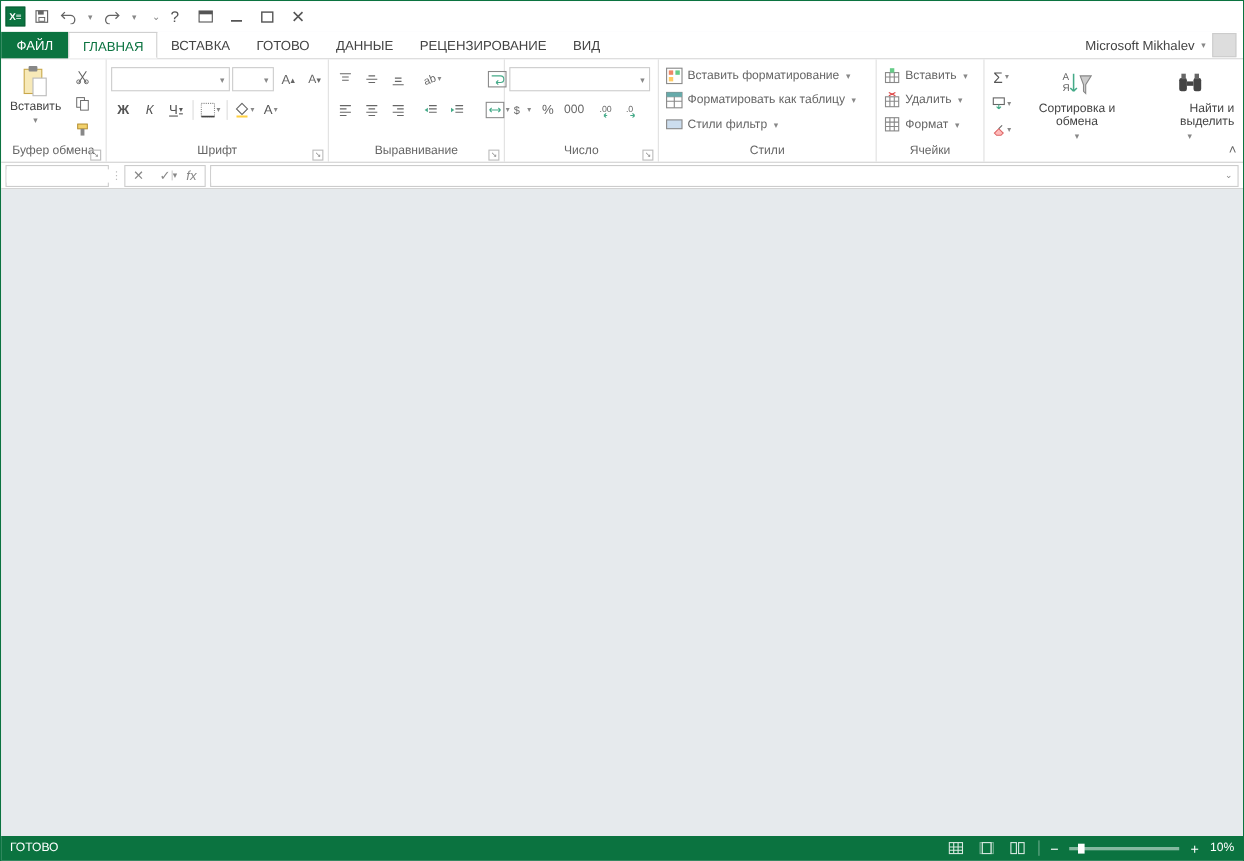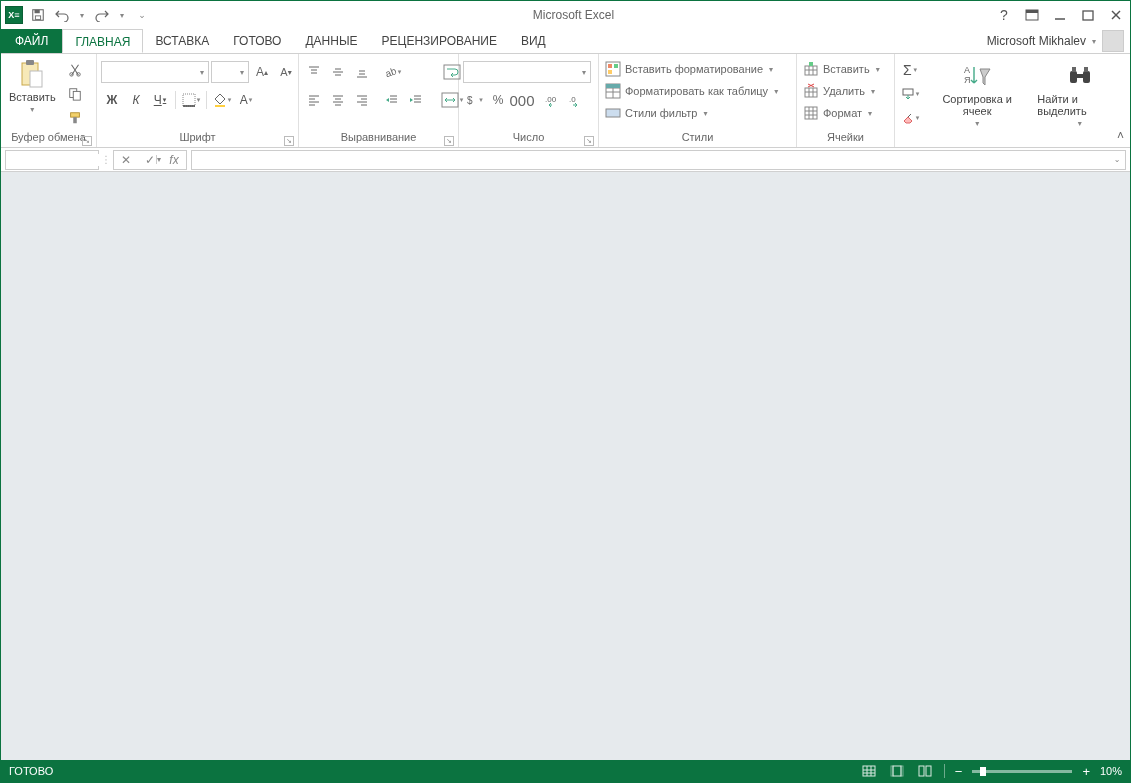--- a/index.html
+++ b/index.html
@@ -71,21 +71,20 @@
     </div>
     <div class="qat-btn" style="width:10px;font-size:8px;color:#888;">▾</div>
     <div class="qat-btn">
       <svg width="16" height="14" viewBox="0 0 16 14">
           <path d="M11 3 L14 6 L11 9 M14 6 H6 A4 4 0 0 0 6 14" fill="none" stroke="#666" stroke-width="1.2"></path>
         </svg>
     </div>
     <div class="qat-btn" style="width:10px;font-size:8px;color:#888;">▾</div>
     <div class="qat-btn" style="font-size:9px;color:#888;">⌄</div>
   </div>
-  <div class="center">Microsoft Excel</div>
   <div class="right">
     <div class="win-btn">?</div>
     <div class="win-btn">
       <svg width="14" height="12" viewBox="0 0 14 12">
           <rect x="1" y="1" width="12" height="10" fill="none" stroke="#555"></rect>
           <rect x="1" y="1" width="12" height="3" fill="#555"></rect>
         </svg>
     </div>
     <div class="win-btn">
       <svg width="12" height="12" viewBox="0 0 12 12">
@@ -308,21 +307,21 @@
           <span class="arrow">▾</span>
         </div>
       <div class="row">
         <div class="smbtn">
             <svg width="14" height="14" viewBox="0 0 14 14">
               <text x="2" y="11" font-size="10" fill="#666">$</text>
             </svg>
             <span style="font-size:7px;color:#888">▾</span>
           </div>
         <div class="smbtn" style="font-size:12px;color:#666">%</div>
-        <div class="smbtn" style="font-size:15px;color:#666">000</div>
+        <div class="smbtn" style="font-size:11px;color:#666">000</div>
         <div style="width:4px"></div>
         <div class="smbtn">
             <svg width="14" height="14" viewBox="0 0 14 14">
               <text x="0" y="9" font-size="8" fill="#666">.00</text>
               <path d="M7 12 L4 12 M4 12 L6 10 M4 12 L6 14" stroke="#4a8" fill="none"></path>
             </svg>
           </div>
         <div class="smbtn">
             <svg width="14" height="14" viewBox="0 0 14 14">
               <text x="0" y="9" font-size="8" fill="#666">.0</text>
@@ -441,34 +440,34 @@
       </div>
       <div class="bigbtn" style="min-width:60px">
         <div class="ico">
             <svg width="28" height="26" viewBox="0 0 28 26">
               <text x="1" y="10" font-size="9" fill="#666">А</text>
               <text x="1" y="20" font-size="9" fill="#666">Я</text>
               <path d="M11 4 L11 20 M11 20 L8 17 M11 20 L14 17" stroke="#4a8" fill="none" stroke-width="1.4"></path>
               <path d="M17 6 L27 6 L22 14 L22 22 L20 20 L20 14 Z" fill="#ccc" stroke="#888"></path>
             </svg>
           </div>
-        <span style="text-align:center;line-height:12px">Сортировка и ячеек</span>
+        <span style="text-align:center;line-height:12px">Сортировка и обмена</span>
           <span style="font-size:8px;color:#888">▾</span>
       </div>
       <div class="bigbtn" style="min-width:56px">
         <div class="ico">
             <svg width="26" height="26" viewBox="0 0 26 26">
               <rect x="3" y="8" width="7" height="12" rx="2" fill="#444"></rect>
               <rect x="16" y="8" width="7" height="12" rx="2" fill="#444"></rect>
               <rect x="10" y="11" width="6" height="4" fill="#444"></rect>
               <rect x="5" y="4" width="4" height="5" fill="#666"></rect>
               <rect x="17" y="4" width="4" height="5" fill="#666"></rect>
             </svg>
           </div>
-        <span style="text-align:left;line-height:12px">Найти и выделить</span>
+        <span style="text-align:right;line-height:12px">Найти и выделить</span>
           <span style="font-size:8px;color:#888">▾</span>
       </div>
     </div>
   </div>
 
   <div class="ribbon-collapse">˄</div>
 </div>
 
 <div class="formulabar">
   <div class="namebox">

